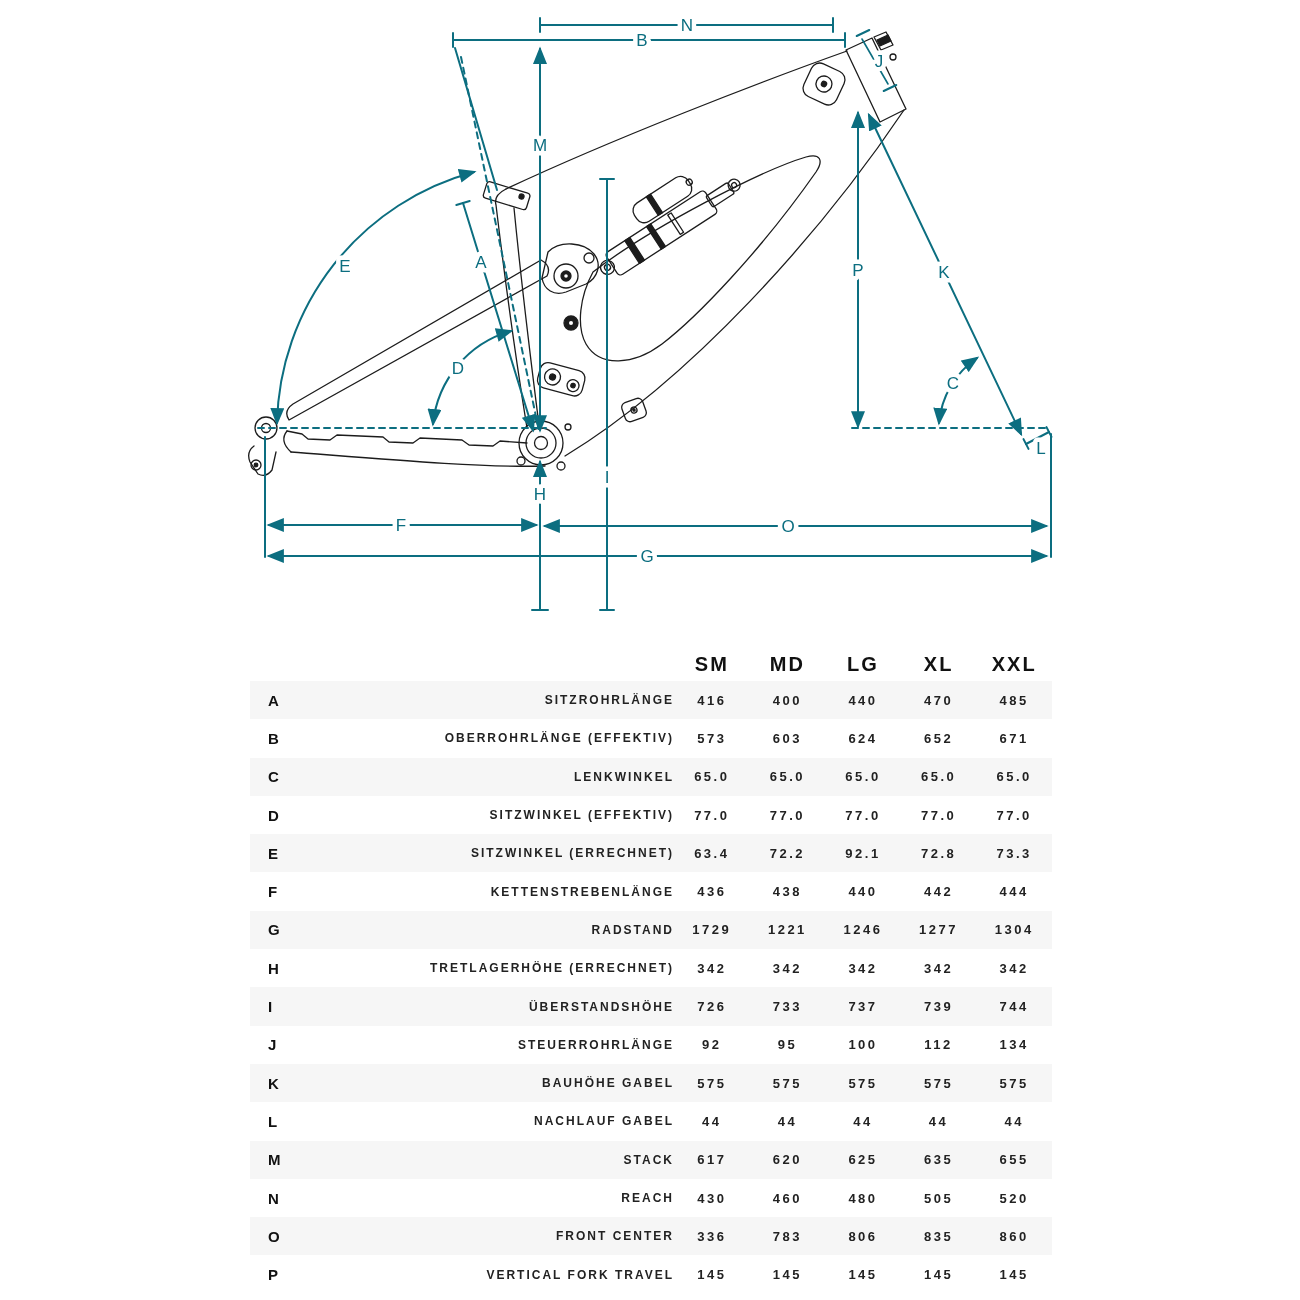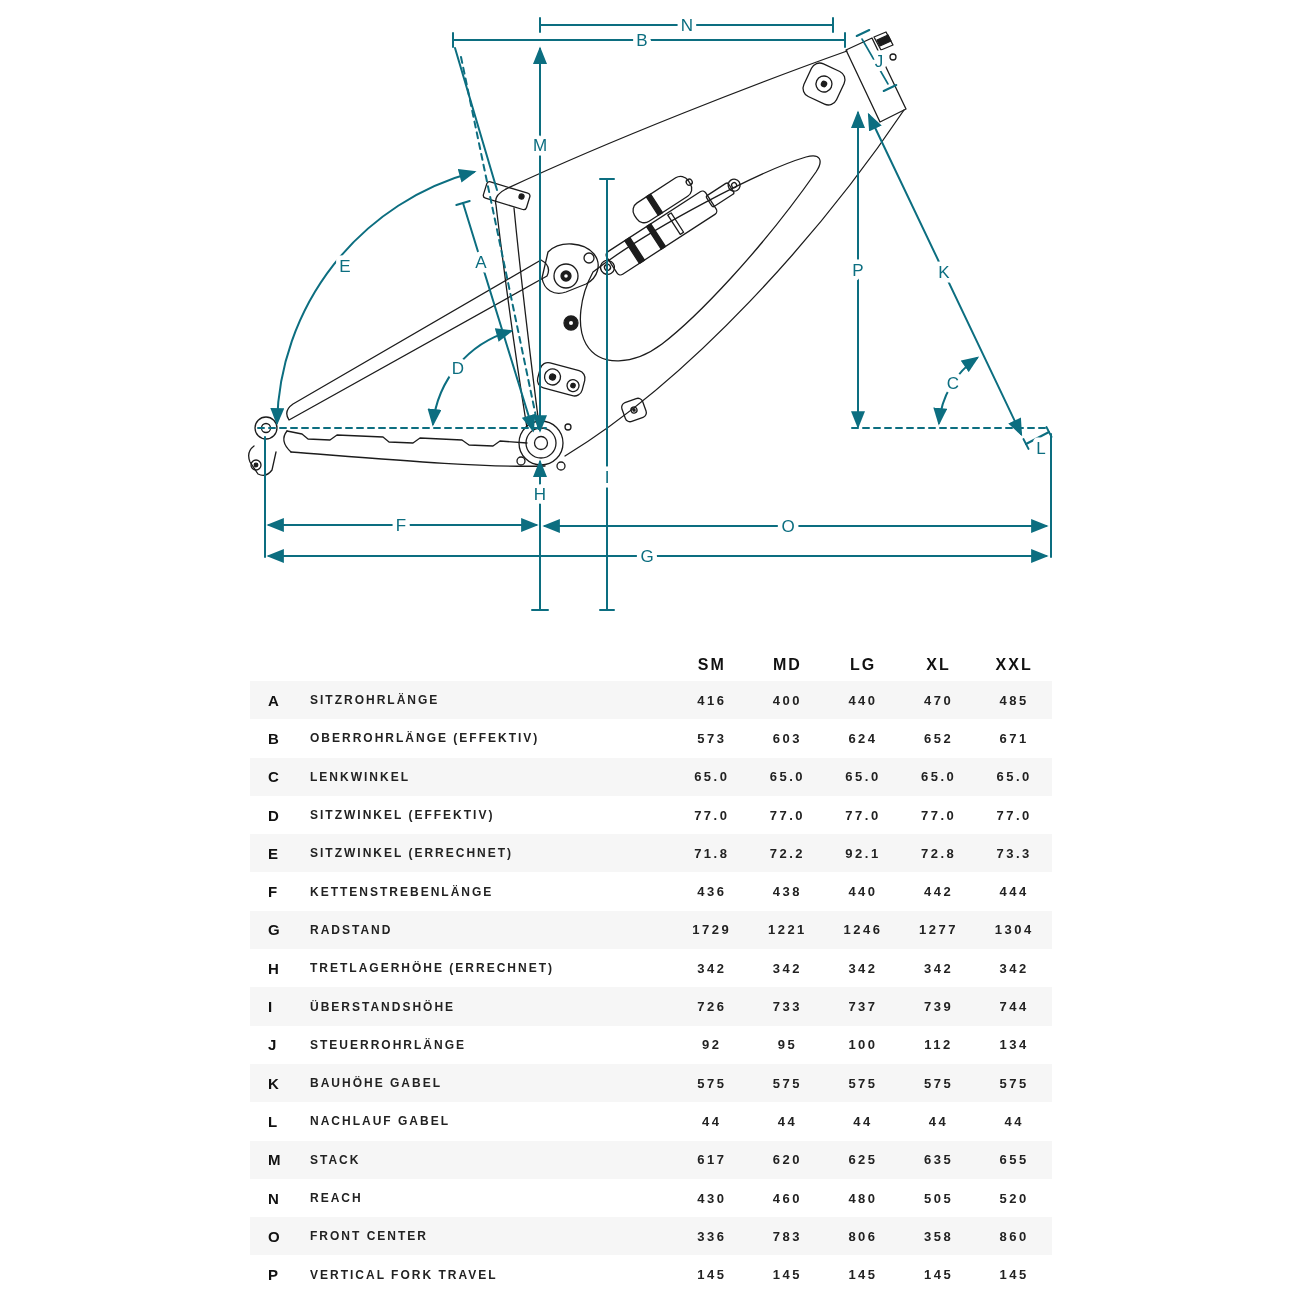--- a/index.html
+++ b/index.html
@@ -22,23 +22,23 @@
   .table-wrap{position:absolute;left:250px;top:648px;width:802px;color:#1b1b1b;}
   .thead,.trow{
     display:grid;
     grid-template-columns:60px 364px repeat(5,75.6px);
     align-items:center;
   }
   .thead{height:33px;}
   .trow{height:38.3px;}
   .trow.striped{background:#f6f6f6;}
   .cell{display:block;white-space:nowrap;overflow:visible;}
-  .hdr{text-align:center;font-weight:bold;font-size:16px;letter-spacing:2px;color:#111;}
+  .hdr{text-align:center;font-weight:bold;font-size:20px;letter-spacing:2px;color:#111;}
   .key{padding-left:18px;font-weight:bold;font-size:15px;color:#111;}
-  .label{text-align:left;font-weight:bold;font-size:12px;letter-spacing:2px;color:#222;}
+  .label{text-align:right;font-weight:bold;font-size:12px;letter-spacing:2px;color:#222;}
   .val{text-align:center;font-weight:bold;font-size:13px;letter-spacing:2.5px;color:#222;}
 </style>
 </head>
 <body>
 
 <svg class="diagram" width="1300" height="648" viewBox="0 0 1300 648">
   <defs>
     <marker id="arw" viewBox="0 0 10 8" refX="8.5" refY="4" markerWidth="9" markerHeight="7" orient="auto-start-reverse">
       <path d="M0,0 L10,4 L0,8 z" fill="#0c6e80"></path>
     </marker>
@@ -254,21 +254,21 @@
     <span class="cell val">77.0</span>
     <span class="cell val">77.0</span>
     <span class="cell val">77.0</span>
     <span class="cell val">77.0</span>
     <span class="cell val">77.0</span>
   </div>
 
   <div class="trow striped">
     <span class="cell key">E</span>
     <span class="cell label">SITZWINKEL (ERRECHNET)</span>
-    <span class="cell val">71.8</span>
+    <span class="cell val">63.4</span>
     <span class="cell val">72.2</span>
     <span class="cell val">92.1</span>
     <span class="cell val">72.8</span>
     <span class="cell val">73.3</span>
   </div>
 
   <div class="trow">
     <span class="cell key">F</span>
     <span class="cell label">KETTENSTREBENLÄNGE</span>
     <span class="cell val">436</span>
@@ -357,21 +357,21 @@
     <span class="cell val">505</span>
     <span class="cell val">520</span>
   </div>
 
   <div class="trow striped">
     <span class="cell key">O</span>
     <span class="cell label">FRONT CENTER</span>
     <span class="cell val">336</span>
     <span class="cell val">783</span>
     <span class="cell val">806</span>
-    <span class="cell val">358</span>
+    <span class="cell val">835</span>
     <span class="cell val">860</span>
   </div>
 
   <div class="trow">
     <span class="cell key">P</span>
     <span class="cell label">VERTICAL FORK TRAVEL</span>
     <span class="cell val">145</span>
     <span class="cell val">145</span>
     <span class="cell val">145</span>
     <span class="cell val">145</span>

